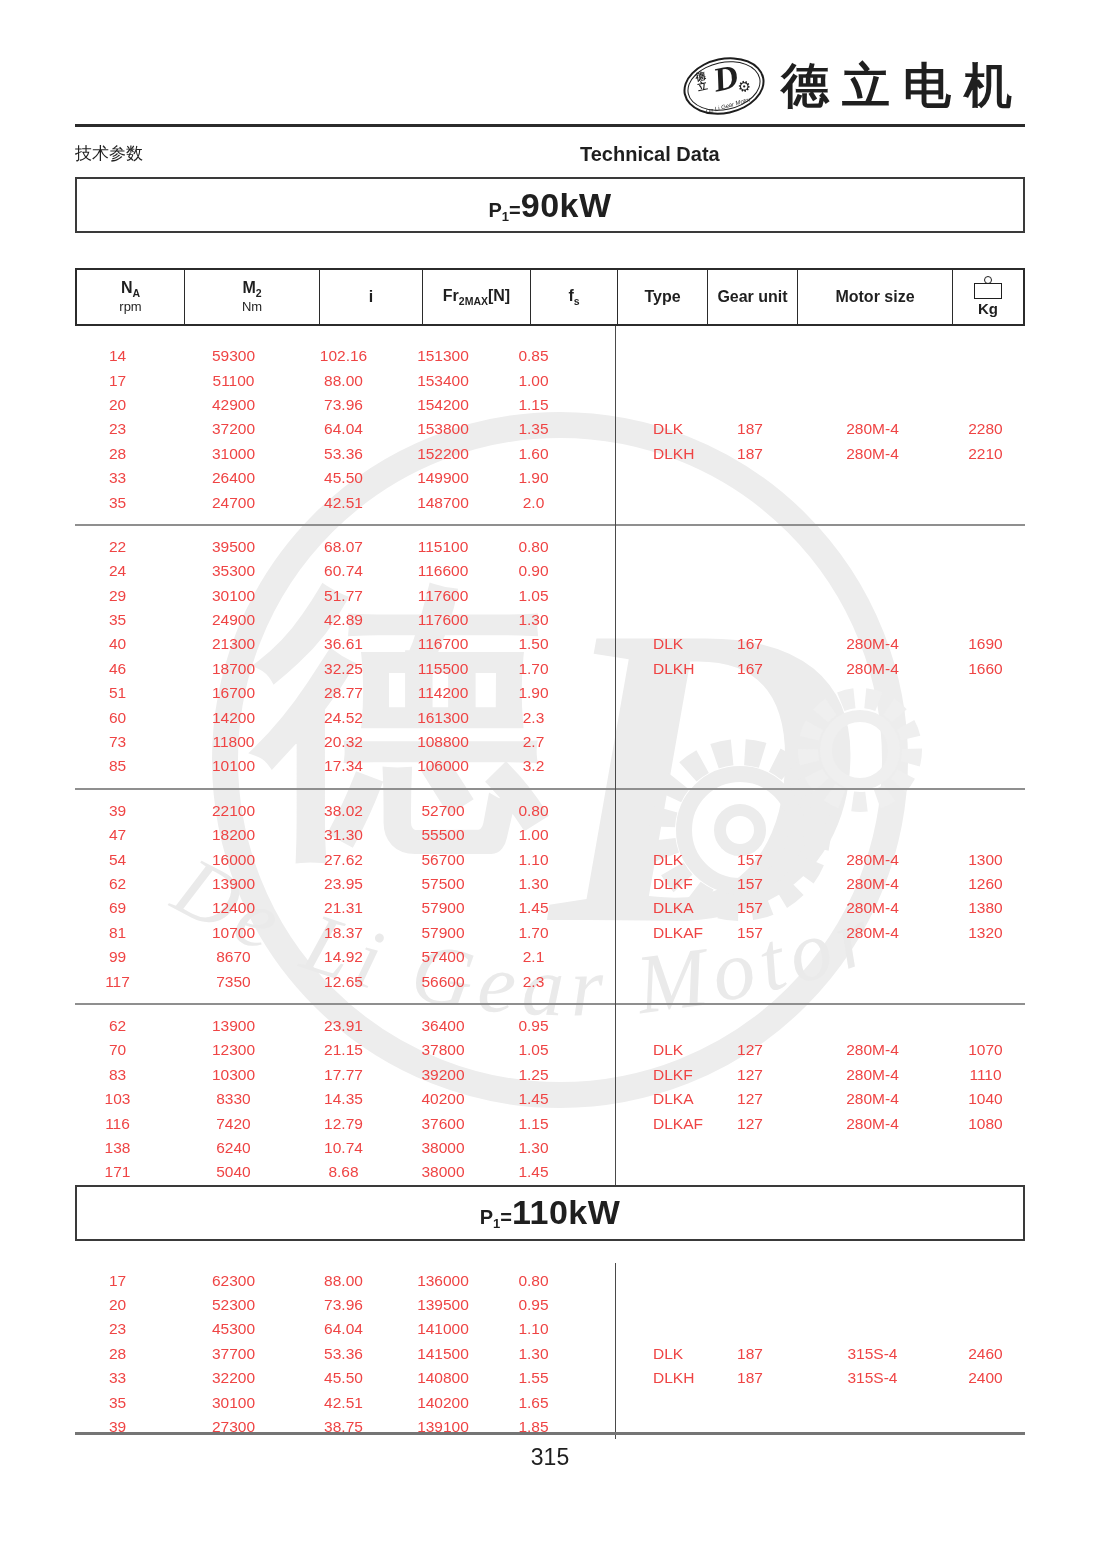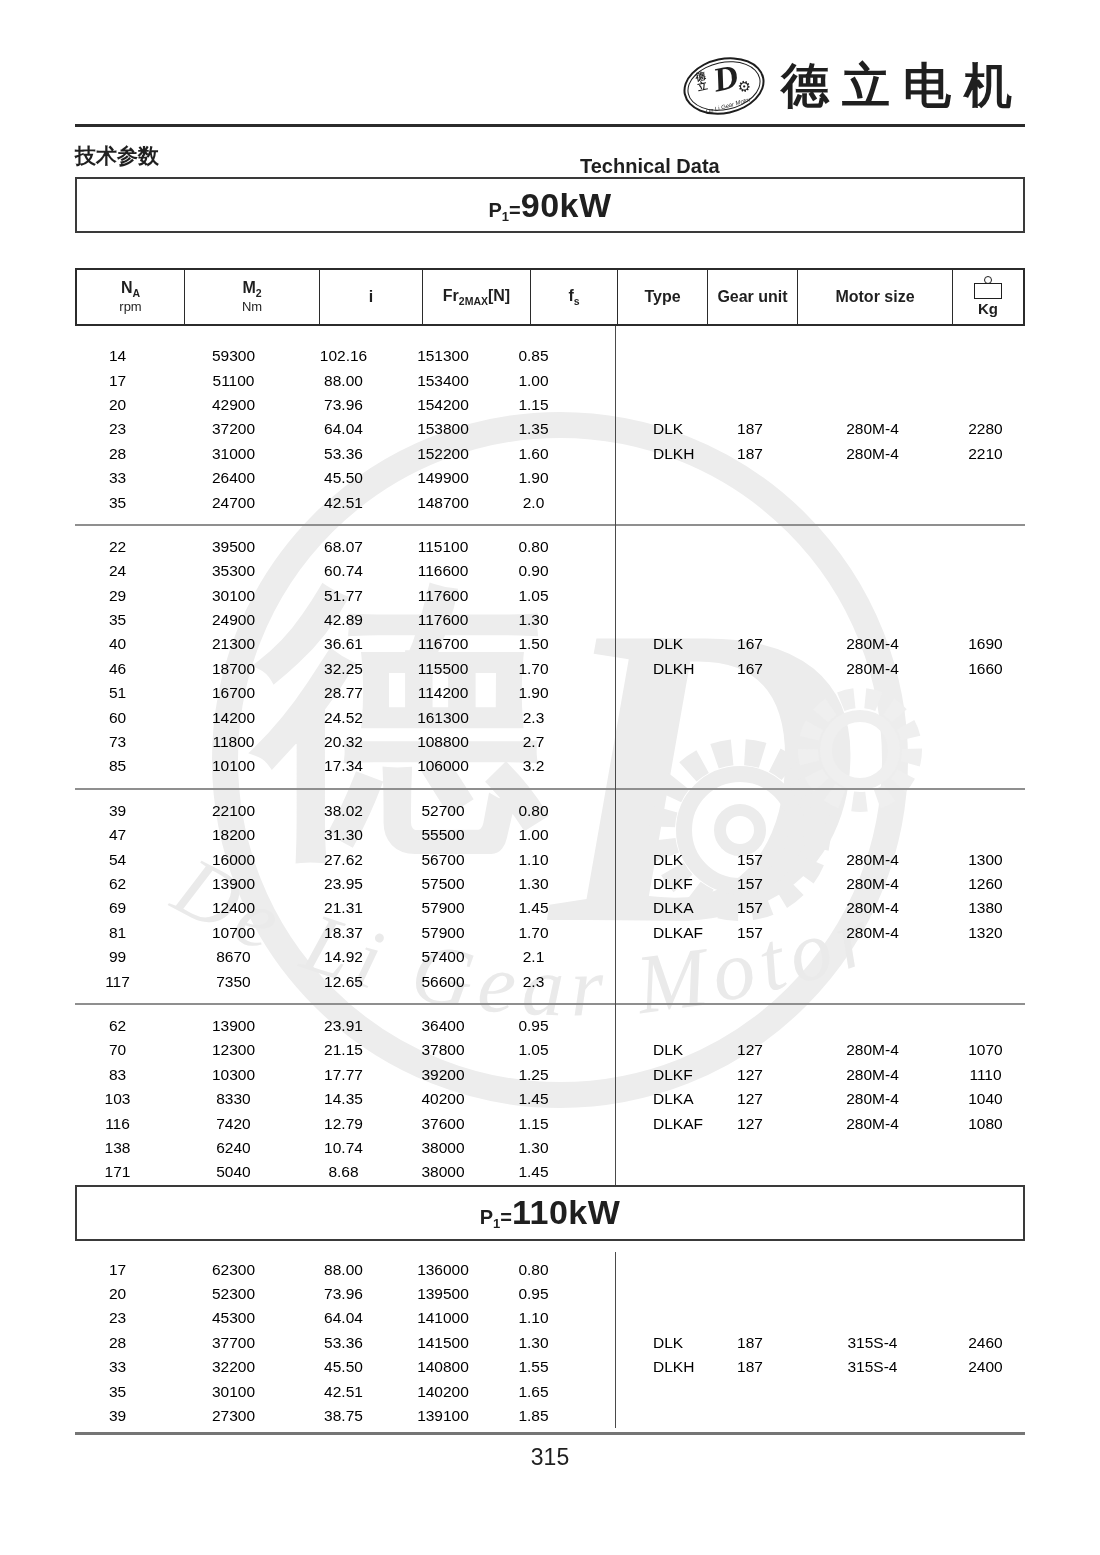--- a/index.html
+++ b/index.html
@@ -19,26 +19,26 @@
   .logo-cn-small { position:absolute; top:7px; left:13px; font-size:10px; font-weight:bold; line-height:1.0; width:12px; }
   .logo-d { position:absolute; top:2px; left:30px; font-family:"Liberation Serif","DejaVu Serif",serif;
     font-style:italic; font-weight:bold; font-size:34px; line-height:1; }
   .logo-gear { position:absolute; top:22px; left:52px; font-size:15px; color:#1d1d1d; }
   .logo-en-small { position:absolute; bottom:3px; left:50%; transform:translateX(-50%) rotate(-4deg);
     font-size:6px; font-style:italic; white-space:nowrap; }
   .brand-cn { font-family:"Liberation Serif","DejaVu Serif",serif; font-weight:bold;
     font-size:48px; letter-spacing:13px; line-height:1; white-space:nowrap; }
   .top-rule { position:absolute; top:124px; left:75px; width:950px; height:3px; background:#2b2b2b; z-index:1; }
   .title-row { position:absolute; top:140px; left:75px; width:950px; height:30px; z-index:1; }
-  .title-cn { position:absolute; left:0; top:2px; font-size:21px; font-weight:bold; }
-  .title-en { position:absolute; left:505px; top:15px; font-size:20px; font-weight:bold; }
+  .title-cn { position:absolute; left:0; top:2px; font-size:17px; font-weight:normal; }
+  .title-en { position:absolute; left:505px; top:3px; font-size:20px; font-weight:bold; }
   
   .content { position:absolute; top:177px; left:75px; width:950px; z-index:1; }
   .banner { border:2px solid #3a3a3a; height:52px; display:flex; align-items:center;
-    justify-content:center; margin-bottom:11px; background:transparent; }
+    justify-content:center; margin-bottom:22px; background:transparent; }
   .banner-inner { white-space:nowrap; }
   .p-small { font-weight:bold; font-size:20px; }
   .p-sub { font-weight:bold; font-size:13px; }
   .p-value { font-weight:bold; font-size:34px; letter-spacing:0.5px; }
   .thead { display:grid; grid-template-columns:107px 135px 103px 108px 87px 90px 90px 155px 71px;
     border:2px solid #2b2b2b; height:54px; box-sizing:content-box;margin-top:35px; }
   .hcell { border-left:1px solid #2b2b2b; display:flex; flex-direction:column;
     align-items:center; justify-content:center; line-height:1.15; }
   .hcell:first-child { border-left:none; }
   .h-main { font-weight:bold; font-size:16px; }
@@ -47,21 +47,21 @@
   .w-icon { display:flex; flex-direction:column; align-items:center; margin-bottom:1px; }
   .w-knob { width:6px; height:6px; border:1.5px solid #1f1f1f; border-radius:50%; background:#fff; }
   .w-body { width:26px; height:14px; border:1.5px solid #1f1f1f; margin-top:-1px; background:#fff; }
   .kg-label { font-size:15px;font-weight:bold; }
   .blocks { position:relative; }
   .vline { position:absolute; left:540px; top:0; bottom:0; width:1px; background:#4a4a4a; }
   .block.first90 { padding-top:18px; }
   .block.first110 { padding-top:6px; }
   .block-sep { height:2px; background:#8f8f8f; margin:9px 0; }
   .row { display:grid; grid-template-columns:107px 135px 103px 108px 87px 90px 90px 155px 71px;
-    height:24.4px; align-items:center; font-size:15.5px; color:#000000; }
+    height:24.4px; align-items:center; font-size:15.5px; color:#ef4444; }
   .c { text-align:center; white-space:nowrap; }
   .c1 { transform:translateX(-11px); }
   .c2 { transform:translateX(-16px); }
   .c3 { transform:translateX(-25px); }
   .c4 { transform:translateX(-31px); }
   .c5 { transform:translateX(-38px); }
   .c-type { text-align:left; padding-left:38px; }
   
   .footer-rule { position:absolute; top:1432px; left:75px; width:950px; height:2.5px; background:#757575; z-index:1; }
   .page-num { position:absolute; top:1444px; left:75px; width:950px; text-align:center; font-size:23px; z-index:1; }

